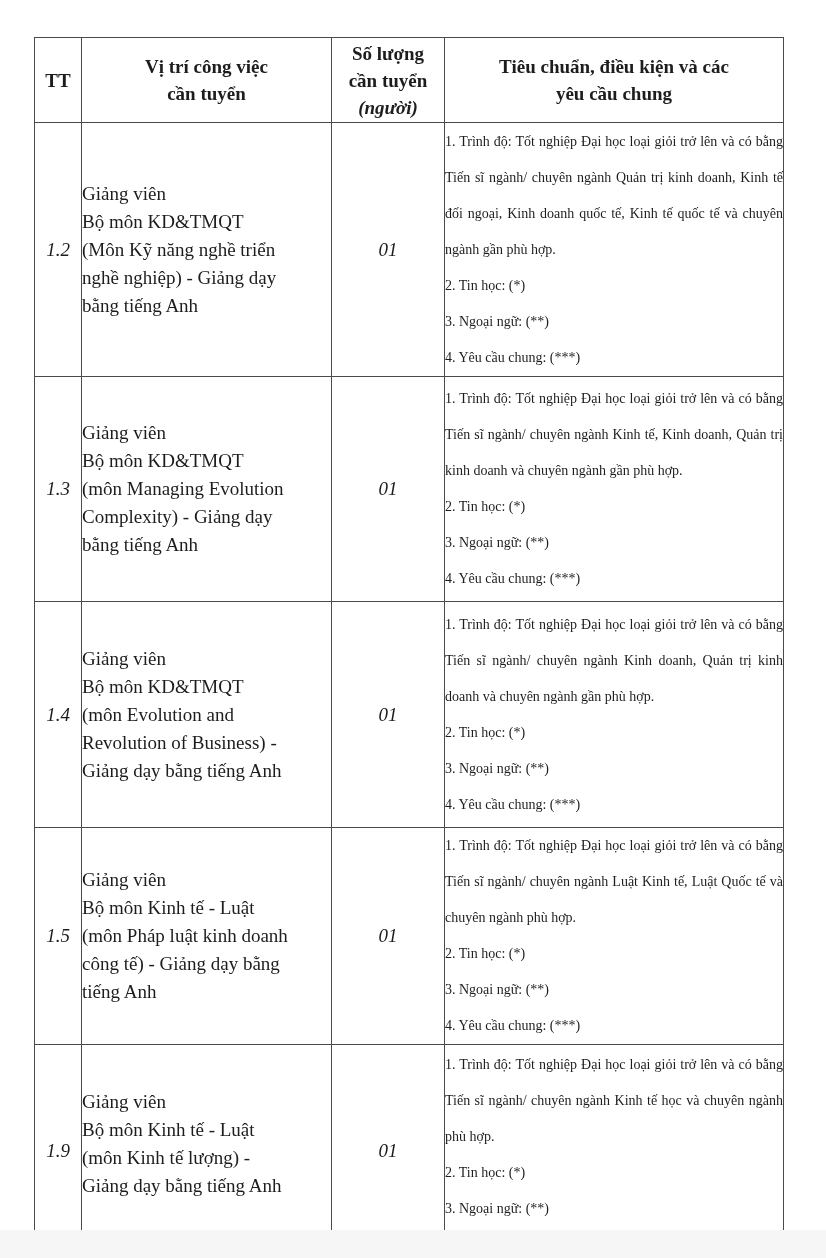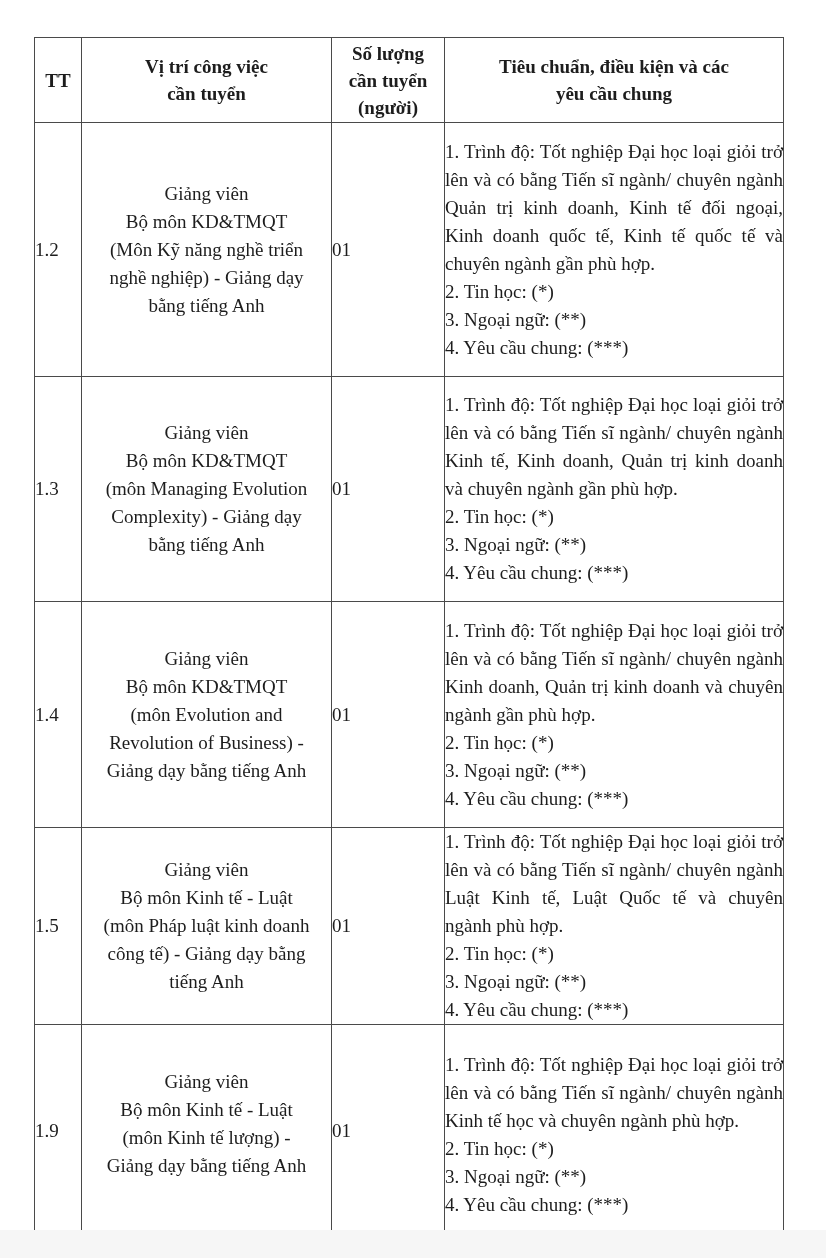--- a/index.html
+++ b/index.html
@@ -47,35 +47,35 @@
   col.c-qty  { width: 113px; }
   col.c-req  { width: 339px; }
 
   thead th {
     height: 84px;
     font-weight: bold;
     font-size: 19px;
     line-height: 27px;
     text-align: center;
   }
-  thead th .italic { }
+  thead th .italic { font-style: italic; }
   .hline { display: block; }
 
   td.tt, td.qty {
-    text-align: left;
-    font-size: 19px;
-  }
-  td.pos {
     text-align: center;
     font-size: 19px;
-    line-height: 28px;
-  }
-  td.req {
+    font-style: italic;
+  }
+  td.pos {
     font-size: 19px;
     line-height: 28px;
+  }
+  td.req {
+    font-size: 14px;
+    line-height: 36px;
     padding: 0 7px 0 8px;
     text-align: justify;
     vertical-align: top;
   }
   td.req .crit-main { display: block; text-align: justify; }
   td.req .crit { display: block; text-align: left; }
 
   tr.r12 td { height: 253px; }
   tr.r13 td { height: 224px; }
   tr.r14 td { height: 225px; }

